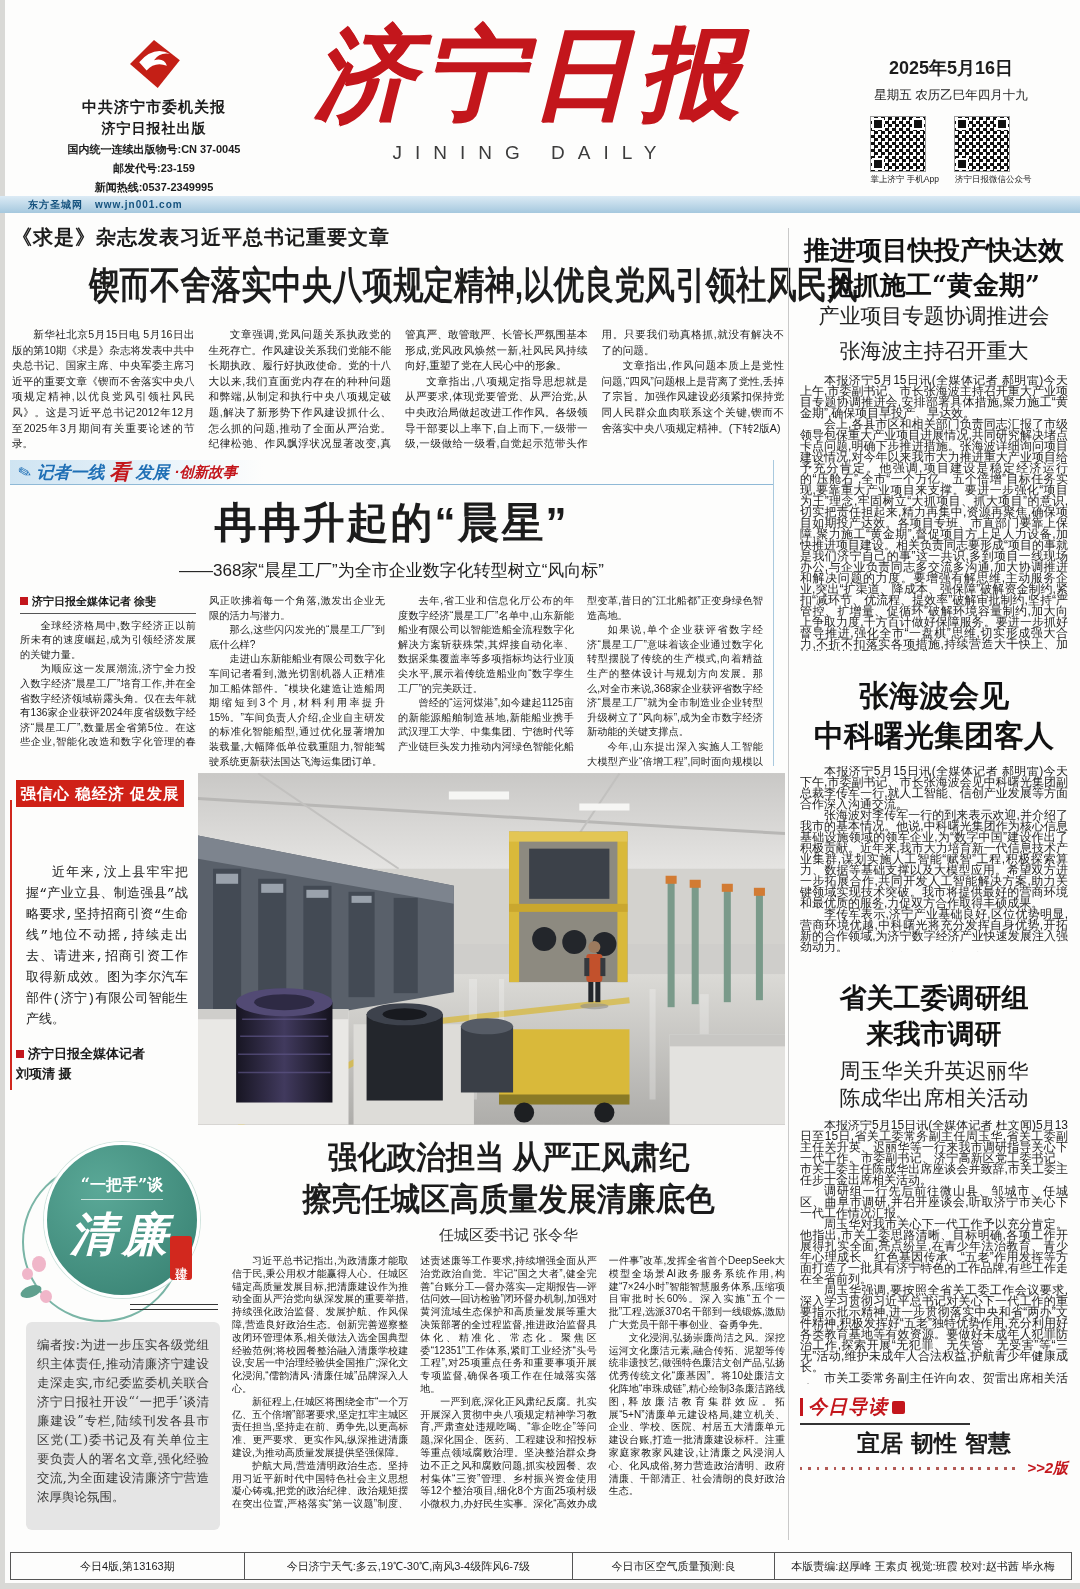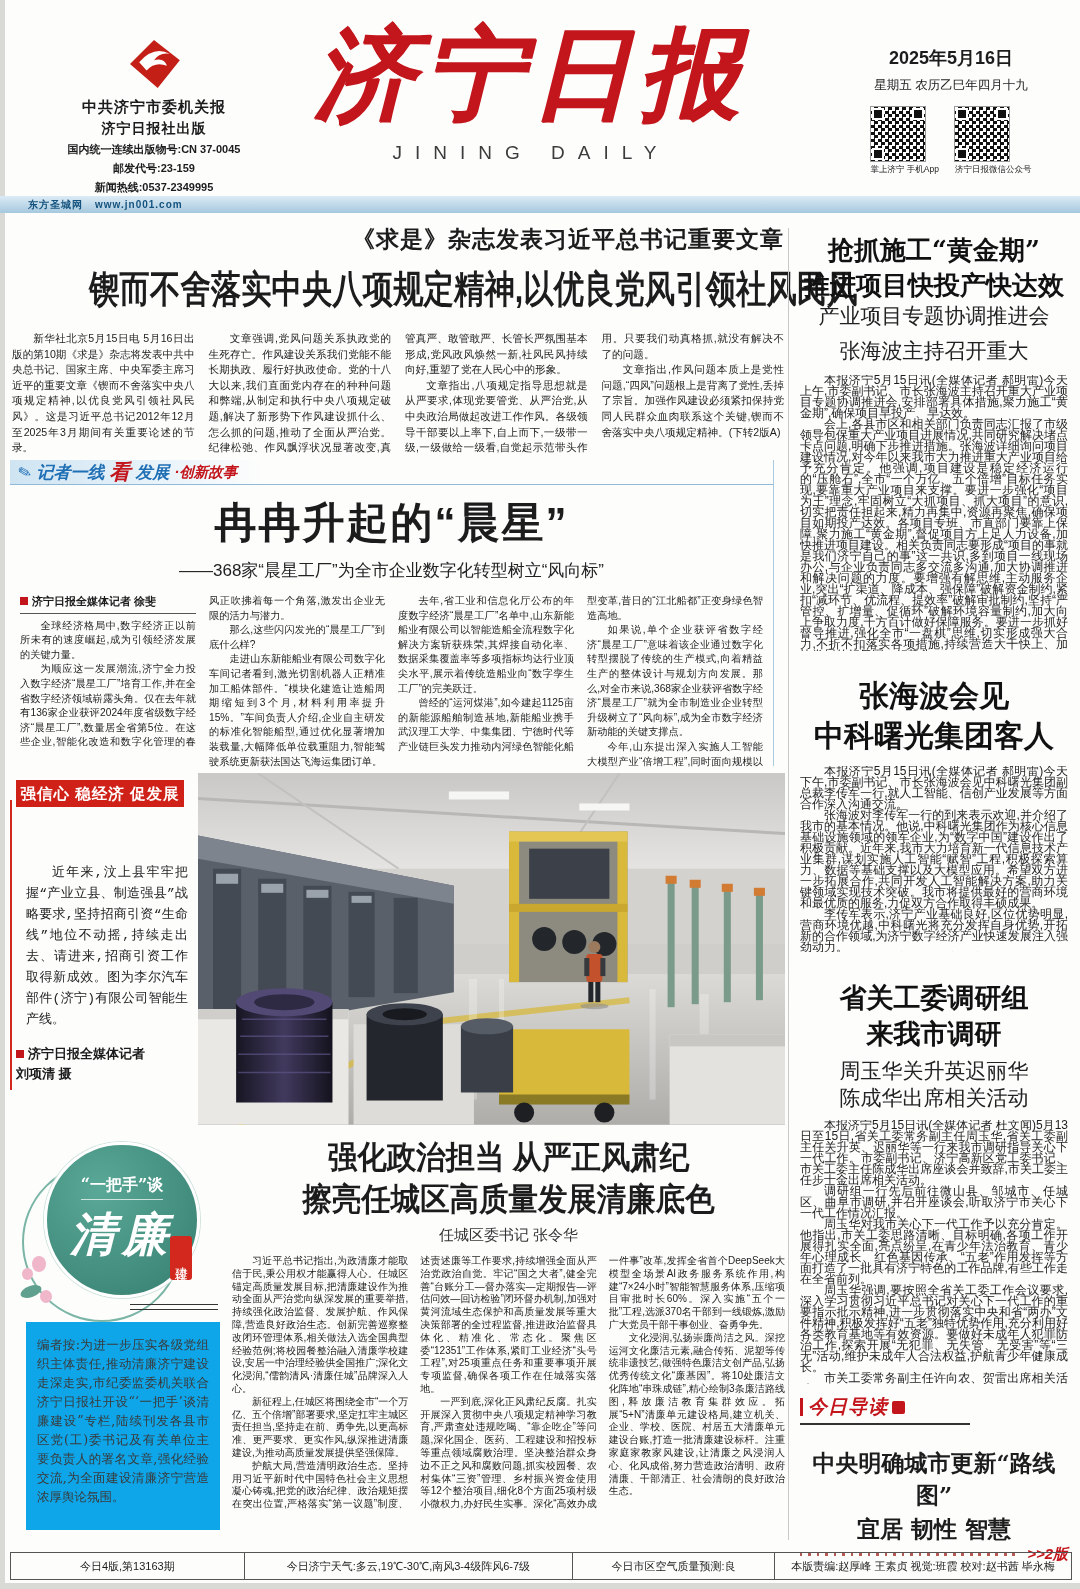--- a/index.html
+++ b/index.html
@@ -10,36 +10,36 @@
   
   .mast-left{position:absolute;left:40px;top:40px;width:228px;text-align:center;font-weight:bold;}
   .mast-left .l1{font-size:15px;margin-top:6px;letter-spacing:1px;}
   .mast-left .l2{font-size:14px;margin-top:3px;letter-spacing:1px;}
   .mast-left .l3{font-size:11px;margin-top:4px;}
   .mast-title{position:absolute;left:292px;top:8px;width:478px;text-align:center;}
   .title-cn{font-family:"DejaVu Serif",serif;font-style:italic;font-weight:bold;
             font-size:100px;line-height:130px;color:#c3161c;letter-spacing:8px;white-space:nowrap;
             text-shadow:1px 1px 0 #c3161c;}
   .title-en{font-size:19px;letter-spacing:13px;color:#3c3c3c;margin-top:4px;}
-  .mast-right{position:absolute;left:846px;top:46px;width:210px;text-align:center;}
+  .mast-right{position:absolute;left:846px;top:56px;width:210px;text-align:center;}
   .mr-date{font-size:18px;font-weight:bold;}
   .mr-cal{font-size:12.5px;margin-top:7px;}
   .qr-row{display:flex;justify-content:center;gap:16px;margin-top:13px;}
   .qr{width:54px;height:54px;background:repeating-conic-gradient(#111 0% 25%,#fff 0% 50%) 0 0/7px 7px;
       outline:1px solid #999;position:relative;}
   .qr i{position:absolute;width:12px;height:12px;background:#111;border:2px solid #fff;box-sizing:border-box;}
   .qr i.a{left:1px;top:1px}.qr i.b{right:1px;top:1px}.qr i.c{left:1px;bottom:1px}
   .qr-lab{font-size:8.5px;margin-top:3px;color:#222;}
   .webbar{position:absolute;left:0;top:196px;width:1080px;height:17px;
           background:linear-gradient(#dcebf5,#a5c8de);display:flex;align-items:center;}
   .webbar span{font-size:10px;font-weight:bold;color:#15527e;margin-left:28px;letter-spacing:1px;}
   .webbar .url{margin-left:12px;}
   
   .lead{position:absolute;left:12px;top:224px;width:772px;}
-  .lead-kicker{text-align:right;font-size:23px;font-weight:bold;letter-spacing:1px;}
+  .lead-kicker{text-align:left;font-size:20px;font-weight:bold;letter-spacing:1px;}
   .lead-headline{text-align:center;font-size:38px;font-weight:900;margin-top:9px;white-space:nowrap;
                  transform:scaleX(0.8);transform-origin:50% 50%;}
   .lead-body{margin-top:16px;height:126px;column-count:4;column-gap:14px;
              font-size:10.6px;line-height:15.6px;text-align:justify;overflow:hidden;}
   .lead-body p,.cols p{margin:0;text-indent:2em;}
   .vline{position:absolute;left:788px;top:228px;width:1px;height:1312px;background:#c9c9c9;}
   
   .feature{position:absolute;left:10px;top:460px;width:763px;height:306px;border-right:1px solid #a9c9de;}
   .fbanner{height:24px;display:flex;align-items:center;border-bottom:1px solid #8fb9d6;}
   .fbanner-in{display:flex;align-items:center;gap:5px;padding:0 26px 0 8px;height:24px;
@@ -72,22 +72,22 @@
   .b1{font-size:16px;font-weight:bold;font-family:"DejaVu Serif",serif;border-bottom:1px solid rgba(255,255,255,.7);padding-bottom:3px;}
   .b2{font-size:46px;font-family:"DejaVu Serif",serif;font-style:italic;font-weight:bold;letter-spacing:6px;margin-top:4px;}
   .btag{position:absolute;left:158px;top:96px;width:22px;height:44px;background:#d2281e;border-radius:3px;
         color:#fff;font-size:13px;writing-mode:vertical-rl;text-align:center;line-height:22px;letter-spacing:2px;}
   .flower{position:absolute;left:6px;top:116px;width:40px;height:50px;}
   .petal{position:absolute;border-radius:50%;background:#f0b6c9;}
   .leaf{position:absolute;left:2px;top:30px;width:22px;height:11px;background:#5fa08e;border-radius:50%;transform:rotate(-20deg);}
   .dlines{position:absolute;left:118px;top:164px;width:88px;border-top:1.5px solid #333;}
   .dlines:after{content:"";display:block;margin-top:4px;border-top:1.5px solid #333;}
   .ednote{position:absolute;left:26px;top:1322px;width:194px;height:208px;box-sizing:border-box;
-          background:#0ea5e9;padding:13px 11px;font-family:"DejaVu Serif",serif;font-size:12.5px;
-          line-height:19px;color:#3a3a3a;text-align:justify;overflow:hidden;}
+          background:#e5e5e5;padding:13px 11px;font-family:"DejaVu Serif",serif;font-size:12.5px;
+          line-height:19px;color:#3a3a3a;text-align:justify;overflow:hidden;border-radius:6px;}
   
   .renchen{position:absolute;left:232px;top:1136px;width:553px;}
   .rc-h{text-align:center;font-size:32px;font-weight:900;line-height:42px;white-space:nowrap;
         transform:scaleX(0.92);transform-origin:50% 50%;}
   .rc-by{text-align:center;font-size:15px;color:#333;margin-top:6px;}
   .rc-body{margin-top:10px;height:272px;column-count:3;column-gap:12px;
            font-size:10px;line-height:12.8px;text-align:justify;overflow:hidden;}
   
   .rblock{position:absolute;left:800px;width:268px;}
   .rh{font-family:"DejaVu Serif",serif;font-weight:bold;text-align:center;color:#111;}
@@ -345,22 +345,22 @@
     <div class="rc-body cols">
       <p>习近平总书记指出,为政清廉才能取信于民,秉公用权才能赢得人心。任城区锚定高质量发展目标,把清廉建设作为推动全面从严治党向纵深发展的重要举措,持续强化政治监督、发展护航、作风保障,营造良好政治生态。创新完善巡察整改闭环管理体系,相关做法入选全国典型经验范例;将校园餐整治融入清廉学校建设,安居一中治理经验供全国推广;深化文化浸润,“儒韵清风·清廉任城”品牌深入人心。</p>
       <p>新征程上,任城区将围绕全市“一个万亿、五个倍增”部署要求,坚定扛牢主城区责任担当,坚持走在前、勇争先,以更高标准、更严要求、更实作风,纵深推进清廉建设,为推动高质量发展提供坚强保障。</p>
       <p>护航大局,营造清明政治生态。坚持用习近平新时代中国特色社会主义思想凝心铸魂,把党的政治纪律、政治规矩摆在突出位置,严格落实“第一议题”制度、述责述廉等工作要求,持续增强全面从严治党政治自觉。牢记“国之大者”,健全完善“台账分工—督办落实—定期报告—评估问效—回访检验”闭环督办机制,加强对黄河流域生态保护和高质量发展等重大决策部署的全过程监督,推进政治监督具体化、精准化、常态化。聚焦区委“12351”工作体系,紧盯工业经济“头号工程”,对25项重点任务和重要事项开展专项监督,确保各项工作在任城落实落地。</p>
       <p>一严到底,深化正风肃纪反腐。扎实开展深入贯彻中央八项规定精神学习教育,严肃查处违规吃喝、“靠企吃企”等问题,深化国企、医药、工程建设和招投标等重点领域腐败治理。坚决整治群众身边不正之风和腐败问题,抓实校园餐、农村集体“三资”管理、乡村振兴资金使用等12个整治项目,细化8个方面25项村级小微权力,办好民生实事。深化“高效办成一件事”改革,发挥全省首个DeepSeek大模型全场景AI政务服务系统作用,构建“7×24小时”智能智慧服务体系,压缩项目审批时长60%。深入实施“五个一批”工程,选派370名干部到一线锻炼,激励广大党员干部干事创业、奋勇争先。</p>
       <p>文化浸润,弘扬崇廉尚洁之风。深挖运河文化廉洁元素,融合传拓、泥塑等传统非遗技艺,做强特色廉洁文创产品,弘扬优秀传统文化“廉基因”。将10处廉洁文化阵地“串珠成链”,精心绘制3条廉洁路线图,释放廉洁教育集群效应。拓展“5+N”清廉单元建设格局,建立机关、企业、学校、医院、村居五大清廉单元建设台账,打造一批清廉建设标杆。注重家庭家教家风建设,让清廉之风浸润人心、化风成俗,努力营造政治清明、政府清廉、干部清正、社会清朗的良好政治生态。</p>
     </div>
   </div>
 
   <div class="rblock" style="top:233px;">
+    <div class="rh" style="font-size:26px;line-height:35px;">推进项目快投产快达效</div>
     <div class="rh" style="font-size:26px;line-height:35px;">抢抓施工“黄金期”</div>
-    <div class="rh" style="font-size:26px;line-height:35px;">推进项目快投产快达效</div>
     <div class="rs" style="font-size:21px;line-height:27px;">产业项目专题协调推进会</div>
     <div class="rs" style="font-size:21px;line-height:27px;margin-top:8px;">张海波主持召开重大</div>
     <div class="rbody" style="margin-top:10px;height:276px;">
       <p>本报济宁5月15日讯(全媒体记者 郝明雷)今天上午,市委副书记、市长张海波主持召开重大产业项目专题协调推进会,安排部署具体措施,聚力施工“黄金期”,确保项目早投产、早达效。</p>
       <p>会上,各县市区和相关部门负责同志汇报了市级领导包保重大产业项目进展情况,共同研究解决堵点卡点问题,明确下步推进措施。张海波详细询问项目建设情况,对今年以来我市大力推进重大产业项目给予充分肯定。他强调,项目建设是稳定经济运行的“压舱石”,全市“一个万亿、五个倍增”目标任务实现,要靠重大产业项目来支撑。要进一步强化“项目为王”理念,牢固树立“大抓项目、抓大项目”的意识,切实把责任担起来,精力再集中,资源再聚焦,确保项目如期投产达效。各项目专班、市直部门要靠上保障,聚力施工“黄金期”,督促项目方上足人力设备,加快推进项目建设。相关负责同志要形成“项目的事就是我们济宁自己的事”这一共识,多到项目一线现场办公,与企业负责同志多交流多沟通,加大协调推进和解决问题的力度。要增强有解思维,主动服务企业,突出“扩渠道、降成本、强保障”破解资金制约,紧扣“减环节、优流程、提效率”破解审批制约,坚持“严管控、扩增量、促循环”破解环境容量制约,加大向上争取力度,千方百计做好保障服务。要进一步抓好督导推进,强化全市“一盘棋”思维,切实形成强大合力,不折不扣落实各项措施,持续营造大干快上、加快发展的好氛围、好势头。</p>
       <p>市政府秘书长张斌举出席会议。</p>
     </div>
   </div>
 
   <div class="rblock" style="top:676px;">
@@ -387,21 +387,20 @@
       <p>市关工委常务副主任许向农、贺雷出席相关活动。</p>
     </div>
   </div>
 
   <div class="rblock" style="top:1394px;">
     <div class="guide-label">
       <span class="glbar"></span>
       <span class="gltxt">今日导读</span>
       <span class="glchip"></span>
     </div>
-    <div class="guide-title">中央明确城市更新“路线图”</div>
     <div class="guide-title" style="margin-top:2px;">宜居  韧性  智慧</div>
     <div class="guide-dots">
       <span class="dots"></span>
       <span class="pref">&gt;&gt;2版</span>
     </div>
   </div>
 
   <div class="footer">
     <div class="fcell fc1">今日4版,第13163期</div>
     <div class="fcell fc2">今日济宁天气:多云,19℃-30℃,南风3-4级阵风6-7级</div>

